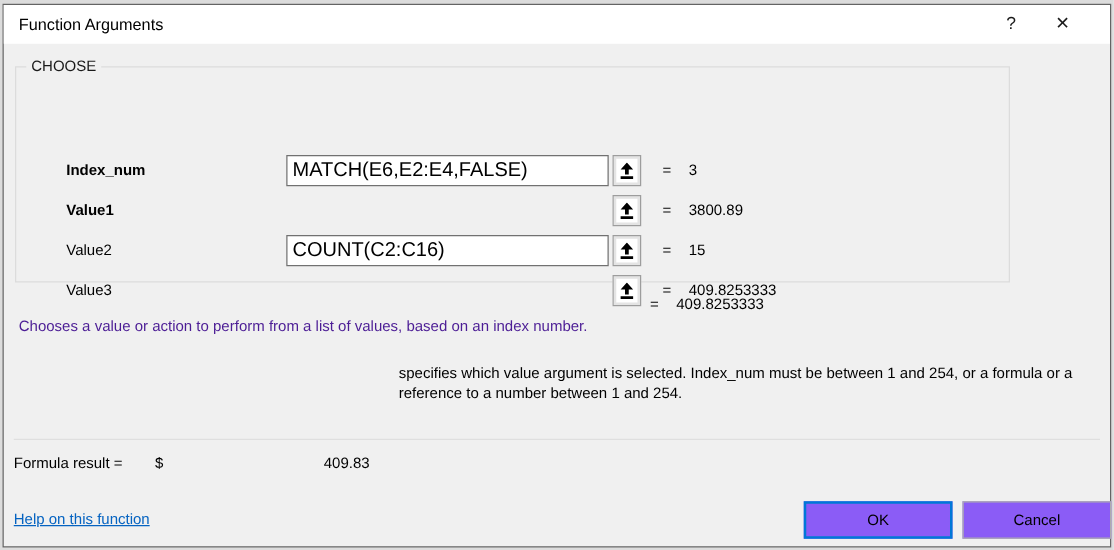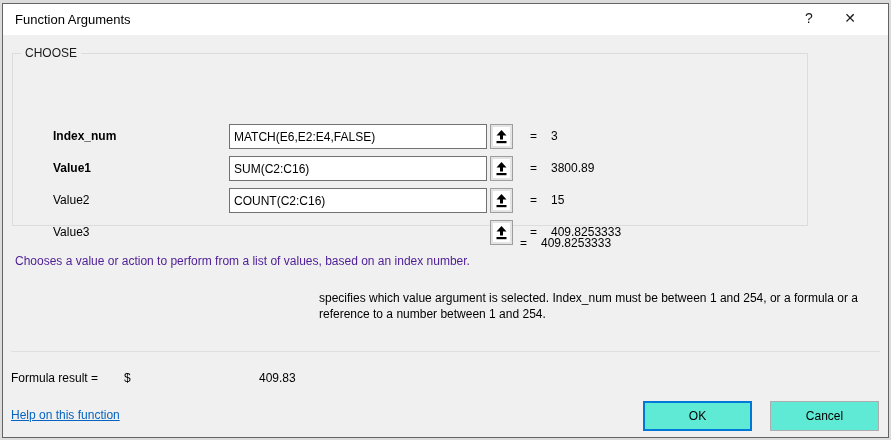--- a/index.html
+++ b/index.html
@@ -77,21 +77,21 @@
     white-space: nowrap;
   }
   .arg-label.bold { font-weight: bold; }
   .arg-input {
     position: absolute;
     left: 216px; top: 0;
     width: 258px; height: 25px;
     border: 1px solid #717171;
     background: #ffffff;
     font-family: "Liberation Sans", sans-serif;
-    font-size: 12px;
+    font-size: 16px;
     color: #000;
     padding: 0 4px;
     outline: none;
   }
   .collapse-btn {
     position: absolute;
     left: 477px; top: 0;
     width: 23px; height: 25px;
     background: #ffffff;
     border: 1px solid #9d9d9d;
@@ -140,37 +140,37 @@
     width: 562px;
     line-height: 16px;
     color: #000;
   }
   .separator {
     position: absolute;
     left: 8px; top: 347px;
     width: 869px; height: 0;
     border-top: 1px solid #dfdfdf;
   }
-  .formula-row { position: absolute; left: 0; top: 367px; width: 100%; height: 18px; }
+  .formula-row { position: absolute; left: 0; top: 359px; width: 100%; height: 18px; }
   .fr-label  { position: absolute; left: 8px;   white-space: nowrap; }
   .fr-symbol { position: absolute; left: 121px; white-space: nowrap; }
   .fr-value  { position: absolute; left: 256px; white-space: nowrap; }
   .help-link {
     position: absolute;
     left: 8px; top: 404px;
     color: #0563c1;
     text-decoration: underline;
     white-space: nowrap;
     cursor: pointer;
   }
   .btn {
     position: absolute;
     top: 397px;
-    width: 109px; height: 30px;
-    background: #5eead4;
+    width: 119px; height: 30px;
+    background: #8b5cf6;
     font-family: "Liberation Sans", sans-serif;
     font-size: 12px;
     color: #000;
     cursor: default;
   }
   .ok-btn {
     left: 640px;
     border: 2px solid #0078d7;
   }
   .cancel-btn {
@@ -206,21 +206,20 @@
             <polygon points="6.5,0 11.5,5.5 8,5.5 8,9.5 5,9.5 5,5.5 1.5,5.5" fill="#000"></polygon>
             <rect x="1.5" y="11" width="10" height="2.2" fill="#000"></rect>
           </svg>
         </button>
         <span class="eq">=</span>
         <span class="res">3</span>
       </div>
 
       <div class="arg-row row-1">
         <div class="arg-label bold">Value1</div>
-        <input class="arg-input" type="text" value="SUM(C2:C16)" style="">
         <button class="collapse-btn">
           <svg class="arrow-icon" width="13" height="14" viewBox="0 0 13 14">
             <polygon points="6.5,0 11.5,5.5 8,5.5 8,9.5 5,9.5 5,5.5 1.5,5.5" fill="#000"></polygon>
             <rect x="1.5" y="11" width="10" height="2.2" fill="#000"></rect>
           </svg>
         </button>
         <span class="eq">=</span>
         <span class="res">3800.89</span>
       </div>
 

